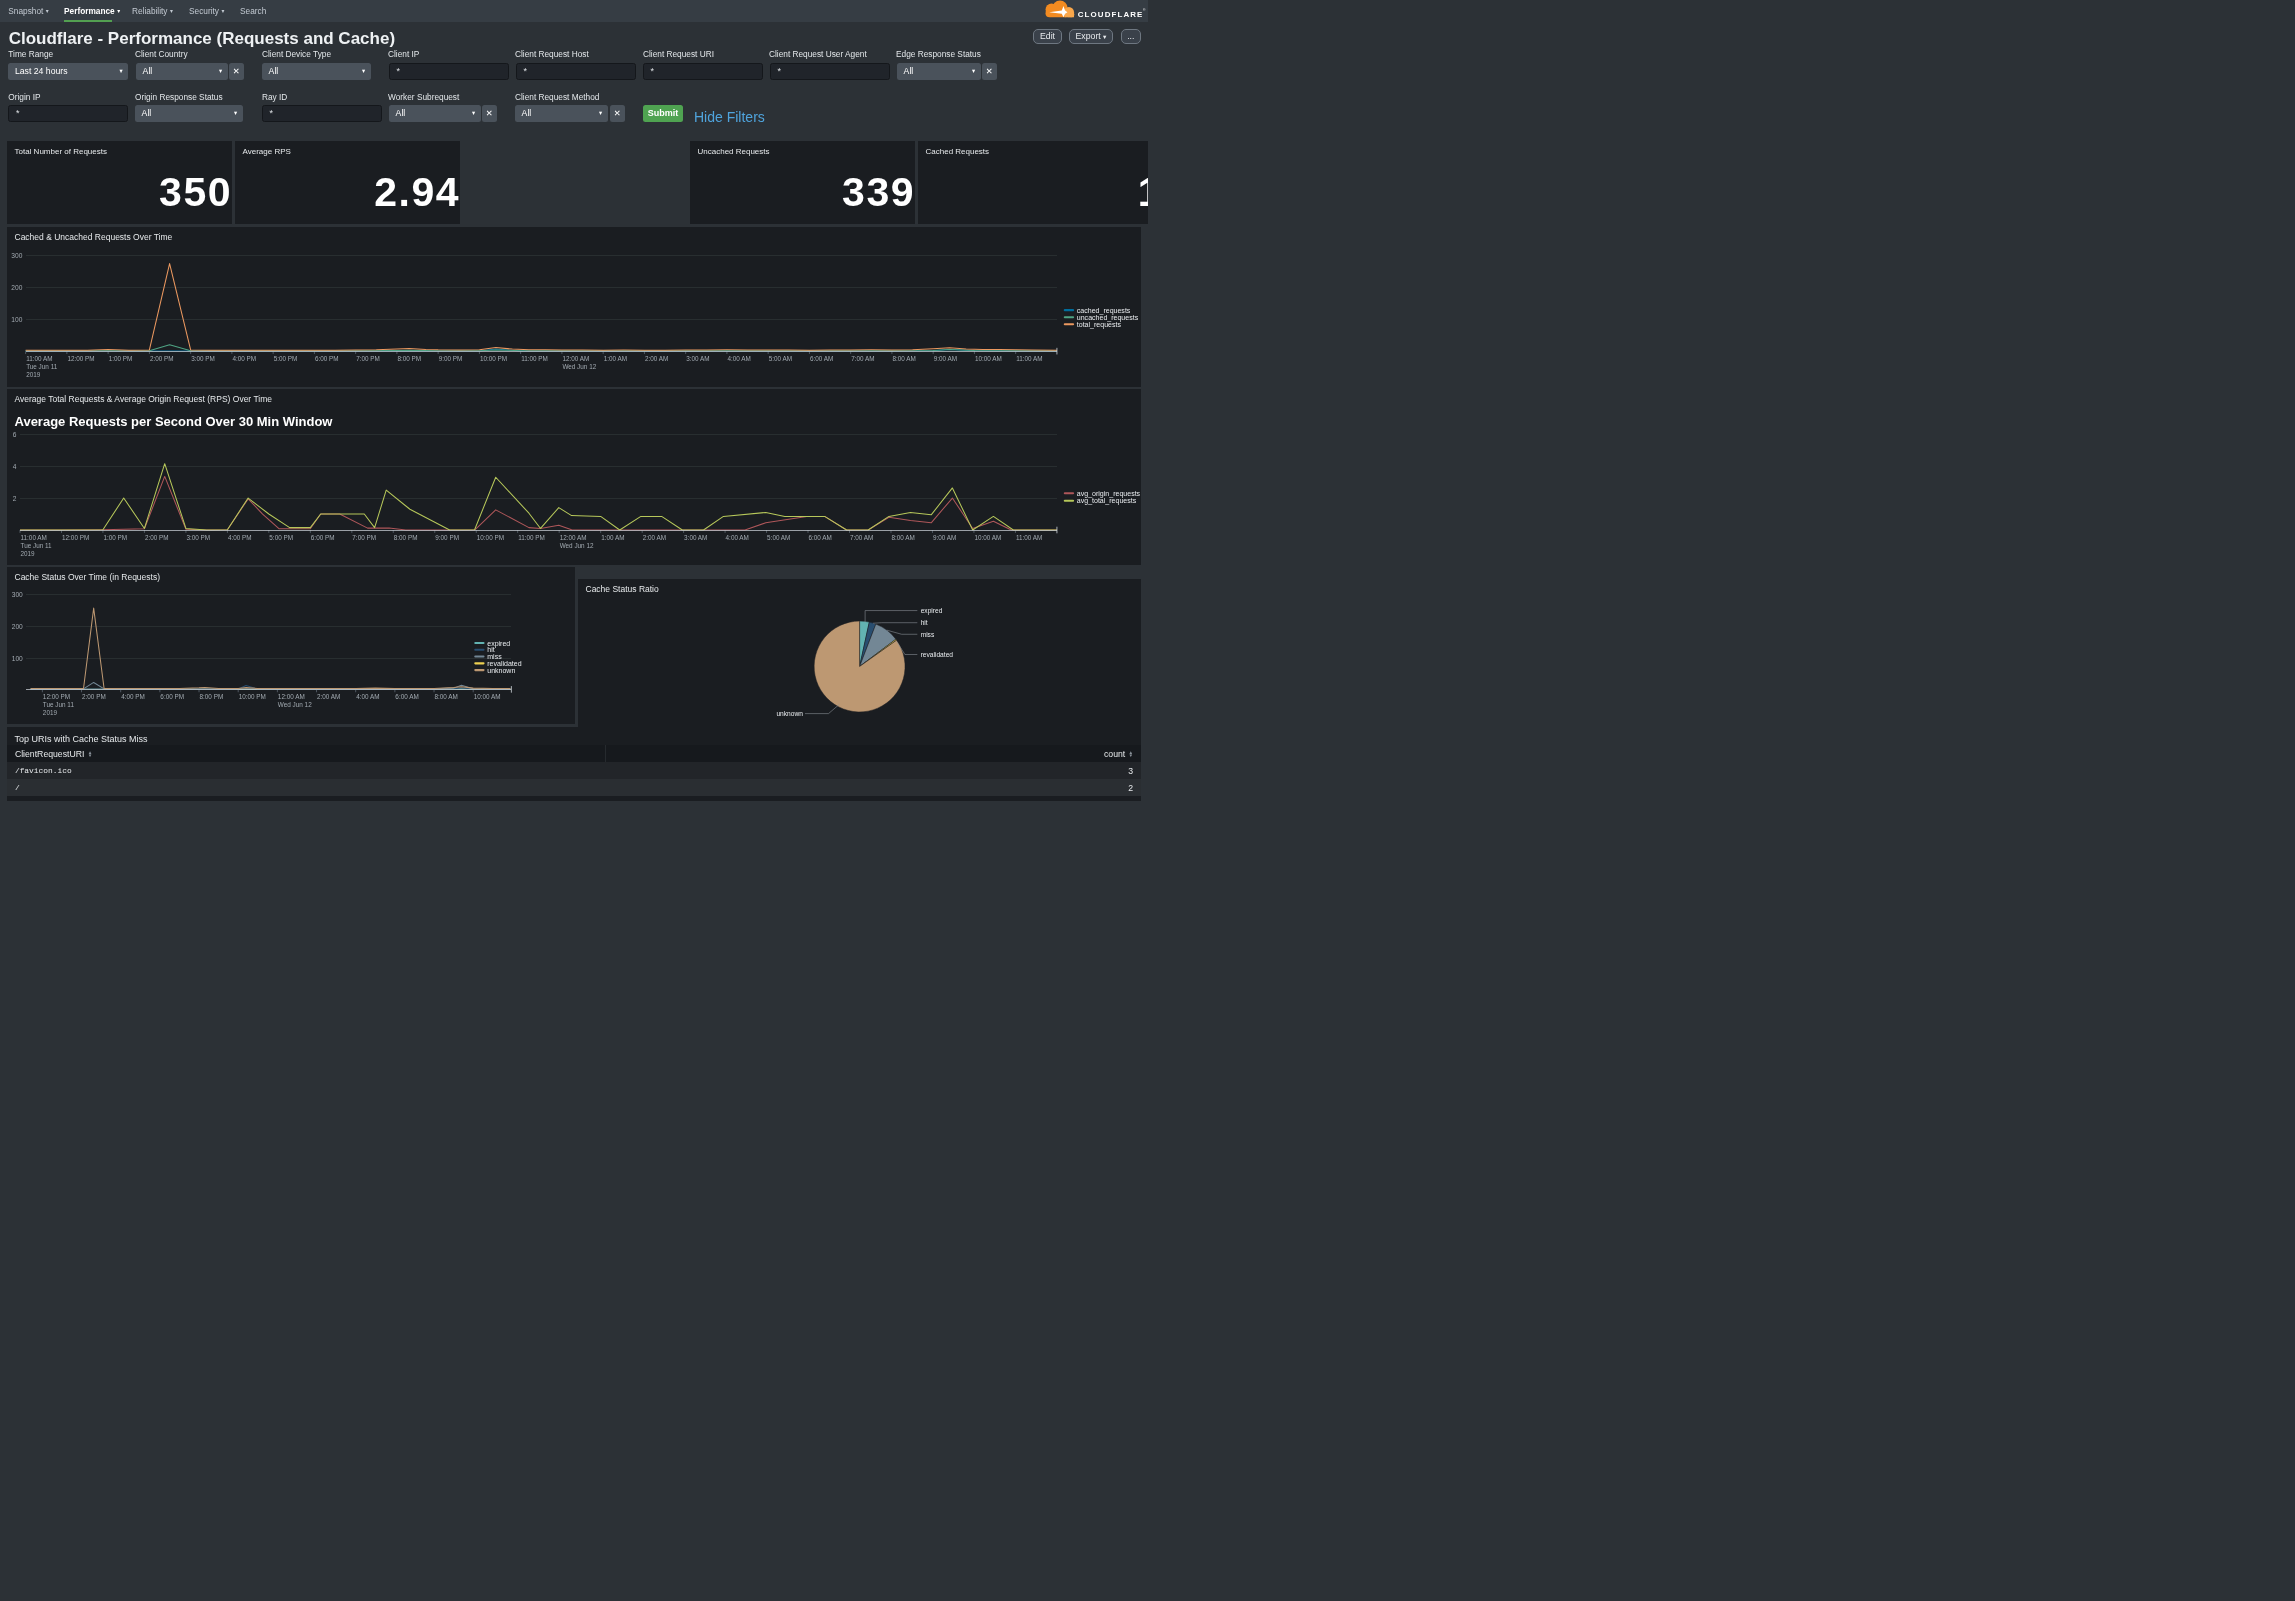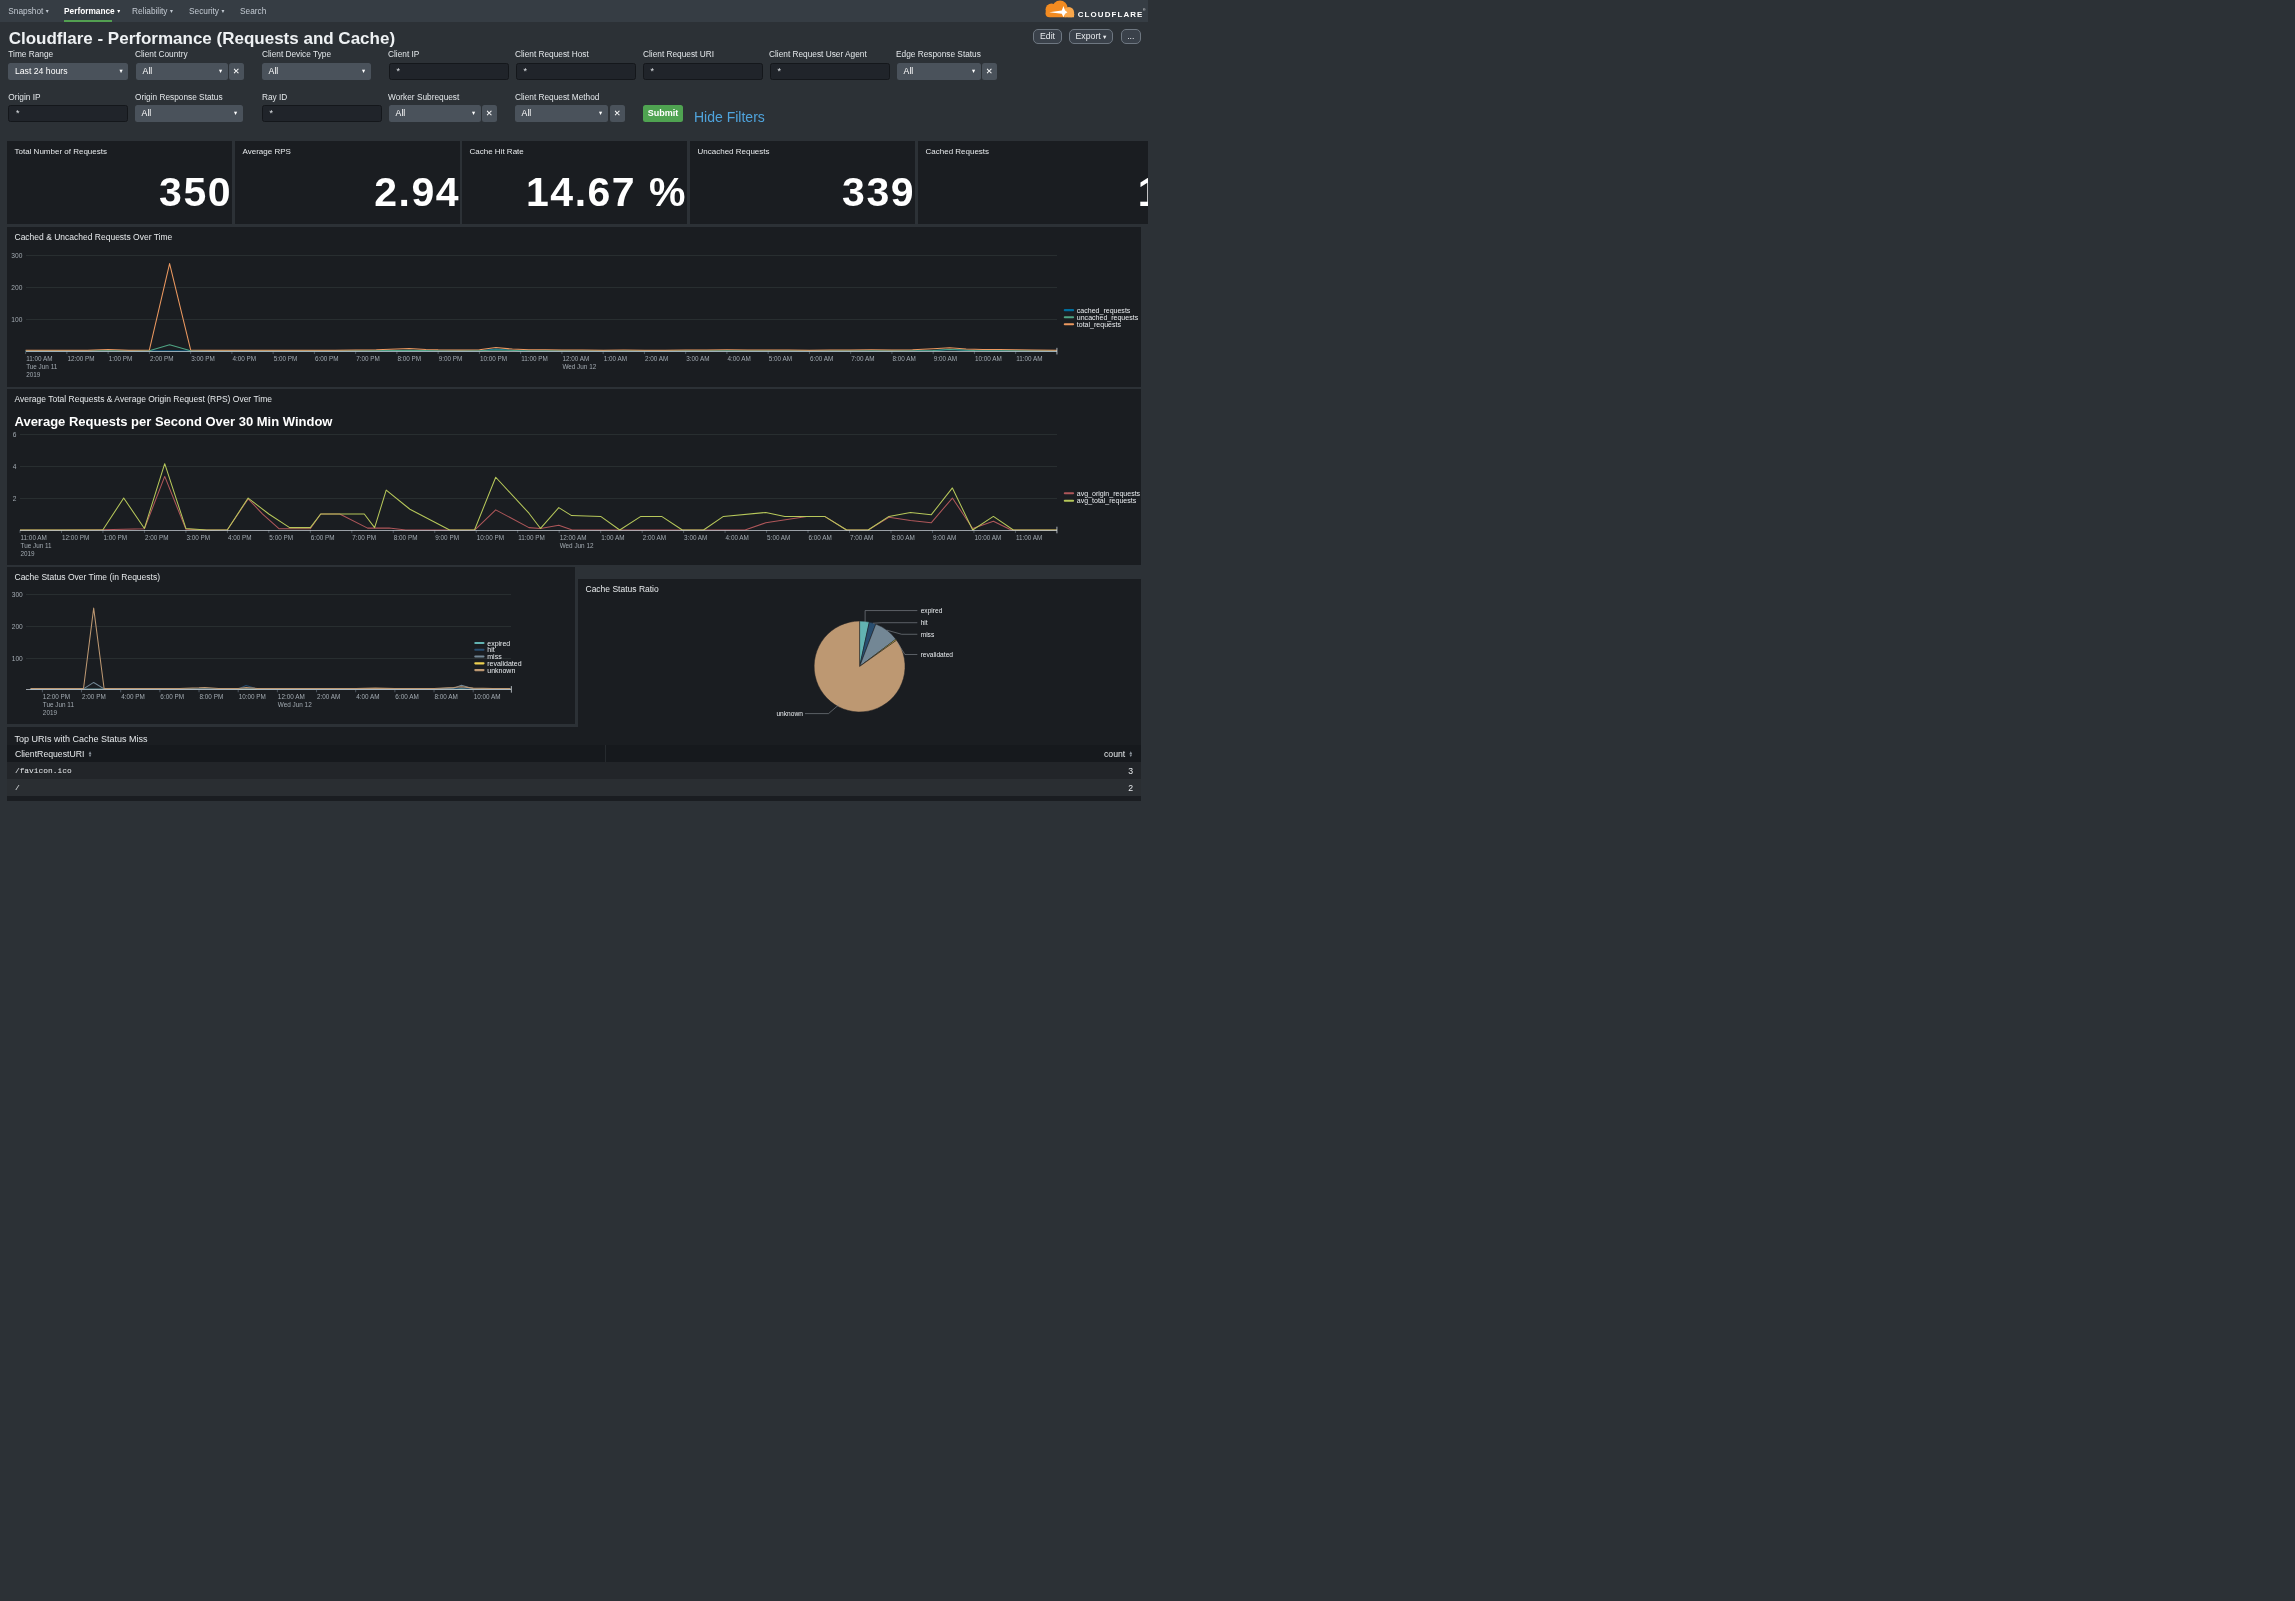--- a/index.html
+++ b/index.html
@@ -83,24 +83,20 @@
     <div class="xbtn" style="left:610px;top:105px">✕</div>
 <div class="submit" style="left:643px;top:105px">Submit</div>
 <div class="hidef" style="left:694px;top:109px">Hide Filters</div>
 <div class="panel" style="left:7px;top:141px;width:225px;height:83px">
       <div class="ktitle">Total Number of Requests</div>
       <div class="bignum">350</div>
     </div>
 <div class="panel" style="left:235px;top:141px;width:225px;height:83px">
       <div class="ktitle">Average RPS</div>
       <div class="bignum">2.94</div>
-    </div>
-<div class="panel" style="left:462px;top:141px;width:225px;height:83px">
-      <div class="ktitle">Cache Hit Rate</div>
-      <div class="bignum">14.67 %</div>
     </div>
 <div class="panel" style="left:690px;top:141px;width:225px;height:83px">
       <div class="ktitle">Uncached Requests</div>
       <div class="bignum">339</div>
     </div>
 <div class="panel" style="left:918px;top:141px;width:266px;height:83px">
       <div class="ktitle">Cached Requests</div>
       <div class="bignum">11</div>
     </div>
 <div class="panel" style="left:7px;top:227px;width:1134px;height:160px">

